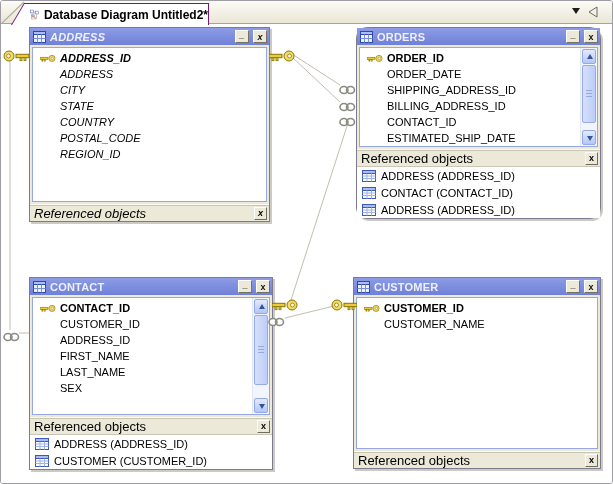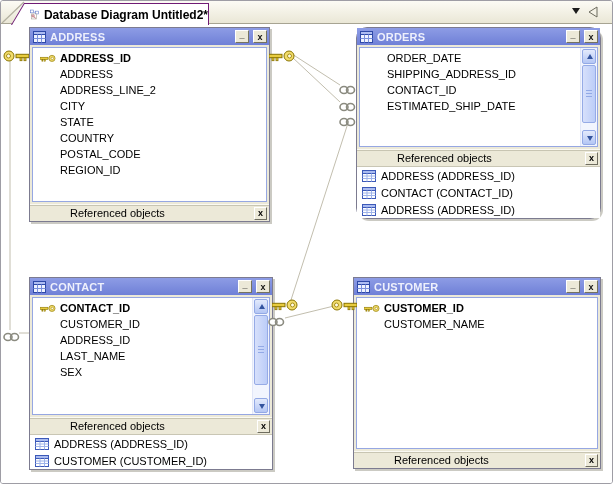--- a/index.html
+++ b/index.html
@@ -80,21 +80,21 @@
   .sb-down::after { content:""; position:absolute; left:4px; top:5px; border:3.5px solid transparent; border-top:5px solid #33549f; border-bottom:0; }
   .sb-thumb { position:absolute; left:1px; right:1px; background:linear-gradient(90deg,#d7e0fb,#bccdf8); border:1px solid #96abe6; border-radius:2px; }
   .sb-thumb::after { content:""; position:absolute; left:3px; right:3px; top:50%; margin-top:-4px; height:8px;
     background:repeating-linear-gradient(#92a9e6 0 1px, transparent 1px 3px); }
   
   .refbar {
     flex:0 0 17px; display:flex; align-items:center;
     background:#ece9d8;
     border-top:1px solid #fbfaf3; box-shadow: inset 0 1px 0 #c8c5b2;
   }
-  .refbar-label { flex:1; font-size:11px; color:#000; padding-left:4px; white-space:nowrap;margin-left:36px; }
+  .refbar-label { flex:1; font-size:13px; color:#000; padding-left:4px; white-space:nowrap; }
   .ref-close {
     width:13px; height:13px; flex:0 0 13px; margin-right:2px;
     background:#ece9d8; border:1px solid; border-color:#fff #6f6d5f #6f6d5f #fff;
     font-size:9px; font-weight:bold; line-height:11px; text-align:center; color:#000;
   }
   .reflist { background:#fff; border-top:1px solid #c9c6b4; }
   .refrow { height:17px; display:flex; align-items:center; gap:5px; padding-left:5px; font-size:11px; white-space:nowrap; }
   
   .connector { position:absolute; z-index:3; }
 </style>
@@ -132,21 +132,21 @@
     <g stroke="#c2beae" stroke-width="1" fill="none">
       <line x1="291" y1="53" x2="339" y2="84"></line>
       <line x1="291" y1="56" x2="339" y2="101"></line>
       <line x1="347" y1="122" x2="290" y2="299"></line>
       <line x1="337" y1="304" x2="284" y2="317"></line>
       <polyline points="9,58 9,329"></polyline>
       <line x1="18" y1="332" x2="29" y2="332"></line>
     </g>
   </svg>
 
-  <div class="window" style="left:28px; top:26px; width:241px; height:195px;">
+  <div class="window" style="left:28px; top:26px; width:241px; height:195px;font-style:italic;">
     <div class="titlebar">
       <svg width="13" height="12" viewBox="0 0 13 12">
         <rect x="0.5" y="0.5" width="12" height="11" fill="#eef2ff" stroke="#2e49a8"></rect>
         <rect x="0.5" y="0.5" width="12" height="3" fill="#aebdf2" stroke="#2e49a8"></rect>
         <line x1="4.5" y1="3.5" x2="4.5" y2="11.5" stroke="#7a90dd"></line>
           <line x1="8.5" y1="3.5" x2="8.5" y2="11.5" stroke="#7a90dd"></line>
         <line x1="0.5" y1="7.5" x2="12.5" y2="7.5" stroke="#7a90dd"></line>
       </svg>
       <span class="win-title">ADDRESS</span>
       <div class="tb-btn tb-min">_</div>
@@ -163,23 +163,20 @@
                 <circle cx="19.5" cy="5.8" r="5" fill="#f2dc6b" stroke="#8a7400"></circle>
                 <circle cx="20" cy="5.8" r="2" fill="#fffbe8" stroke="#a68f1a"></circle>
               </svg>
           </span>
           <span>ADDRESS_ID</span>
         </div>
         <div class="row">
             <span>ADDRESS</span>
           </div>
         <div class="row">
-            <span>ADDRESS_LINE_2</span>
-          </div>
-        <div class="row">
             <span>CITY</span>
           </div>
         <div class="row">
             <span>STATE</span>
           </div>
         <div class="row">
             <span>COUNTRY</span>
           </div>
         <div class="row">
             <span>POSTAL_CODE</span>
@@ -203,25 +200,40 @@
         <line x1="4.5" y1="3.5" x2="4.5" y2="11.5" stroke="#7a90dd"></line>
           <line x1="8.5" y1="3.5" x2="8.5" y2="11.5" stroke="#7a90dd"></line>
         <line x1="0.5" y1="7.5" x2="12.5" y2="7.5" stroke="#7a90dd"></line>
       </svg>
       <span class="win-title">ORDERS</span>
       <div class="tb-btn tb-min">_</div>
       <div class="tb-btn tb-close">x</div>
     </div>
     <div class="col-list">
       <div class="rows" style="right:18px;">
+        <div class="row pk">
+          <span class="keyslot">
+            <svg width="16" height="9" viewBox="0 0 26 12">
+                <rect x="0" y="4" width="13" height="3.4" fill="#e8cc3f" stroke="#8a7400"></rect>
+                <rect x="3" y="7.4" width="2" height="3" fill="#e8cc3f" stroke="#8a7400" stroke-width=".8"></rect>
+                <rect x="7" y="7.4" width="2" height="3" fill="#e8cc3f" stroke="#8a7400" stroke-width=".8"></rect>
+                <circle cx="19.5" cy="5.8" r="5" fill="#f2dc6b" stroke="#8a7400"></circle>
+                <circle cx="20" cy="5.8" r="2" fill="#fffbe8" stroke="#a68f1a"></circle>
+              </svg>
+          </span>
+          <span>ORDER_ID</span>
+        </div>
         <div class="row">
             <span>ORDER_DATE</span>
           </div>
         <div class="row">
             <span>SHIPPING_ADDRESS_ID</span>
+          </div>
+        <div class="row">
+            <span>BILLING_ADDRESS_ID</span>
           </div>
         <div class="row">
             <span>CONTACT_ID</span>
           </div>
         <div class="row">
             <span>ESTIMATED_SHIP_DATE</span>
           </div>
 
       </div>
       <div class="vscroll">
@@ -298,20 +310,23 @@
           </span>
           <span>CONTACT_ID</span>
         </div>
         <div class="row">
             <span>CUSTOMER_ID</span>
           </div>
         <div class="row">
             <span>ADDRESS_ID</span>
           </div>
         <div class="row">
+            <span>FIRST_NAME</span>
+          </div>
+        <div class="row">
             <span>LAST_NAME</span>
           </div>
         <div class="row">
             <span>SEX</span>
           </div>
 
       </div>
       <div class="vscroll">
         <div class="sb-btn sb-up"></div>
         <div class="sb-thumb" style="top:17px; height:70px;"></div>

